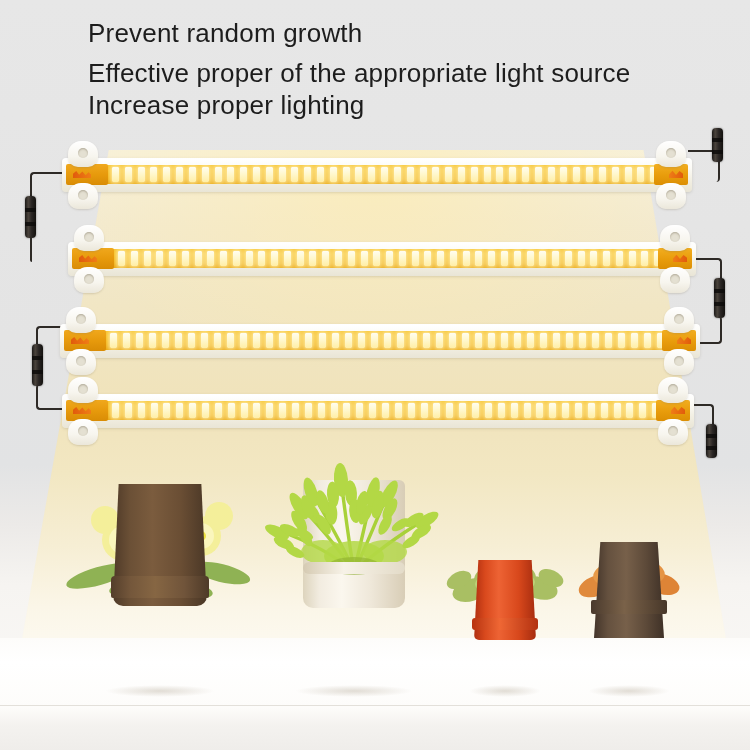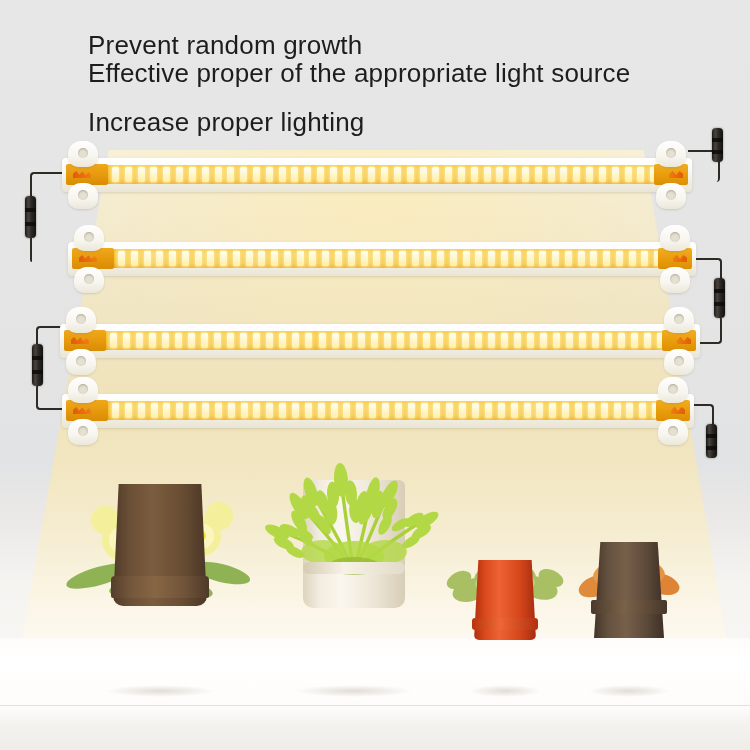--- a/index.html
+++ b/index.html
@@ -110,23 +110,23 @@
     background:linear-gradient(90deg,#1c1a18 0%,#4a433c 30%,#2a2624 60%,#14120f 100%);
     box-shadow:0 0 2px rgba(0,0,0,.5);
   }
   .plug .ring{position:absolute;left:0;width:11px;height:4px;background:#0d0c0b;opacity:.85;}
 
   
   .headline{
     position:absolute;left:88px;color:#1d1d1d;
     font-size:26px;letter-spacing:.2px;white-space:nowrap;
   }
-  .l1{top:30px;}
+  .l1{top:18px;}
   .l2{top:58px;}
-  .l3{top:107px;}
+  .l3{top:90px;}
 
   
   .plant{position:absolute;}
 
   
   .potA{
     width:94px;height:122px;left:0;bottom:0;
     background:linear-gradient(90deg,#4f3a28 0%,#6b5036 18%,#7b5c3e 42%,#6a4e34 72%,#4a3726 100%);
     clip-path:polygon(6% 0,94% 0,100% 100%,0 100%);
     border-radius:0 0 10px 10px;

